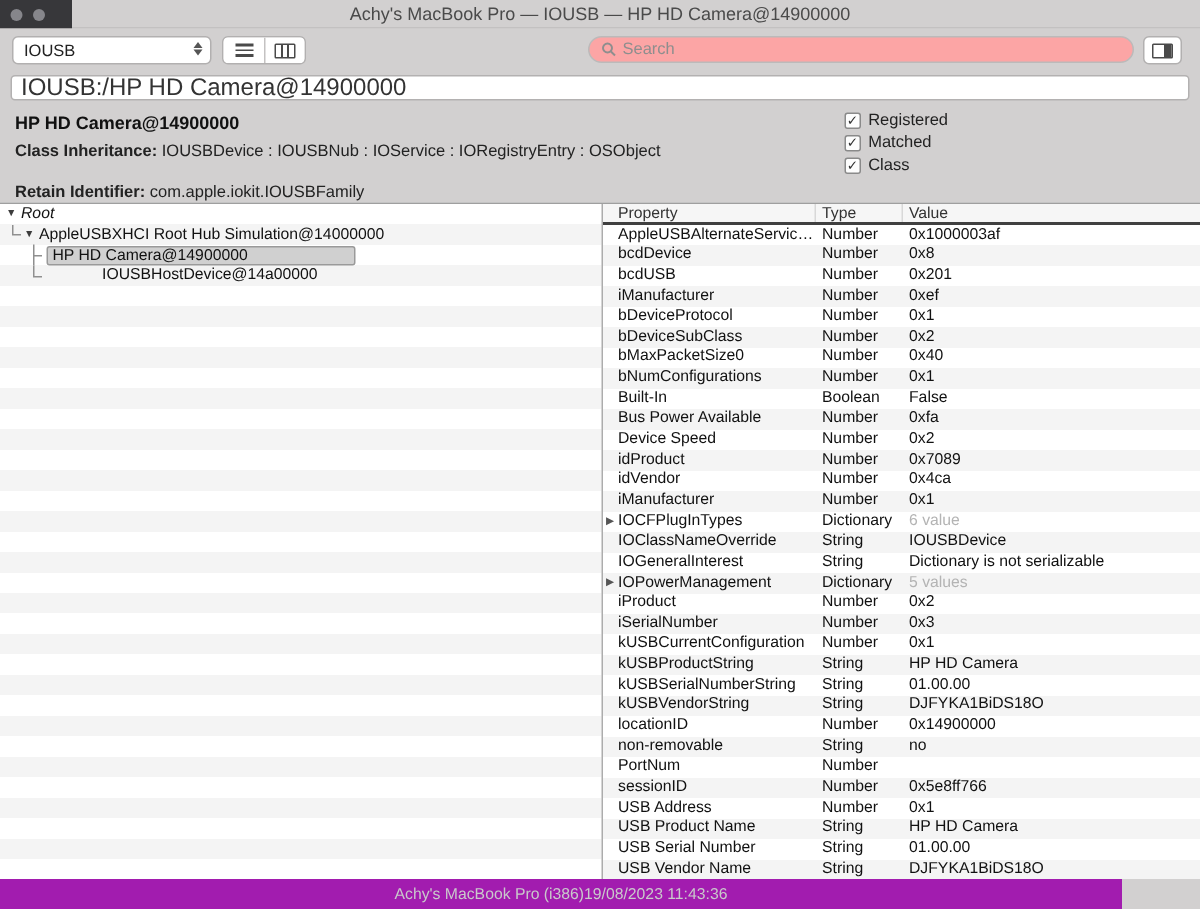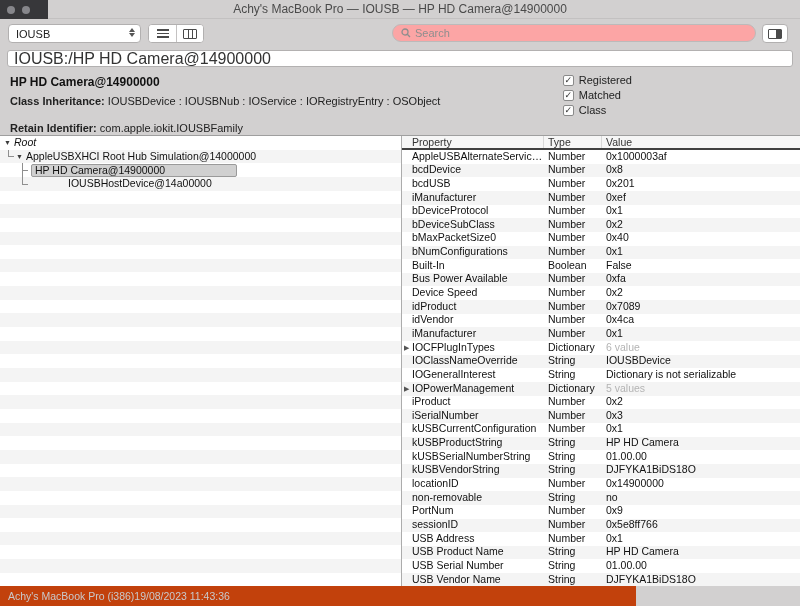--- a/index.html
+++ b/index.html
@@ -68,21 +68,21 @@
   .hcell:last-child{border-right:none}
   .pbody{background:repeating-linear-gradient(to bottom,#ffffff 0,#ffffff 13.65px,#f4f4f4 13.65px,#f4f4f4 27.3px)}
   .prow{display:grid;grid-template-columns:142px 58px 1fr;height:13.65px;font-size:10.5px;line-height:13.65px;color:#111}
   .cell{overflow:hidden;white-space:nowrap;text-overflow:ellipsis}
   .c-prop{position:relative;padding-left:10px}
   .c-type,.c-val{padding-left:4px}
   .ptri{position:absolute;left:2px;top:0;font-size:7px;line-height:13.65px;color:#555}
   .muted{color:#b4b4b4}
 
   
-  .statusbar{position:absolute;left:0;top:586px;width:636px;height:20px;background:#c2410c;display:flex;align-items:center;justify-content:flex-start;padding:0 8px;font-size:10.5px;color:#c9c9cb}
+  .statusbar{position:absolute;left:0;top:586px;width:748px;height:20px;background:#a21caf;display:flex;align-items:center;justify-content:center;padding:0 8px;font-size:10.5px;color:#c9c9cb}
 </style>
 </head>
 <body>
 
 <div class="titlebar">
   <div class="tl-dark">
     <span class="tl-dot"></span>
     <span class="tl-dot"></span>
   </div>
   <div class="tl-title">Achy's MacBook Pro — IOUSB — HP HD Camera@14900000</div>
@@ -306,21 +306,20 @@
           <div class="cell c-val">0x14900000</div>
         </div>
         <div class="prow">
           <div class="cell c-prop"><span>non-removable</span></div>
           <div class="cell c-type">String</div>
           <div class="cell c-val">no</div>
         </div>
         <div class="prow">
           <div class="cell c-prop"><span>PortNum</span></div>
           <div class="cell c-type">Number</div>
-          <div class="cell c-val">0x9</div>
         </div>
         <div class="prow">
           <div class="cell c-prop"><span>sessionID</span></div>
           <div class="cell c-type">Number</div>
           <div class="cell c-val">0x5e8ff766</div>
         </div>
         <div class="prow">
           <div class="cell c-prop"><span>USB Address</span></div>
           <div class="cell c-type">Number</div>
           <div class="cell c-val">0x1</div>

